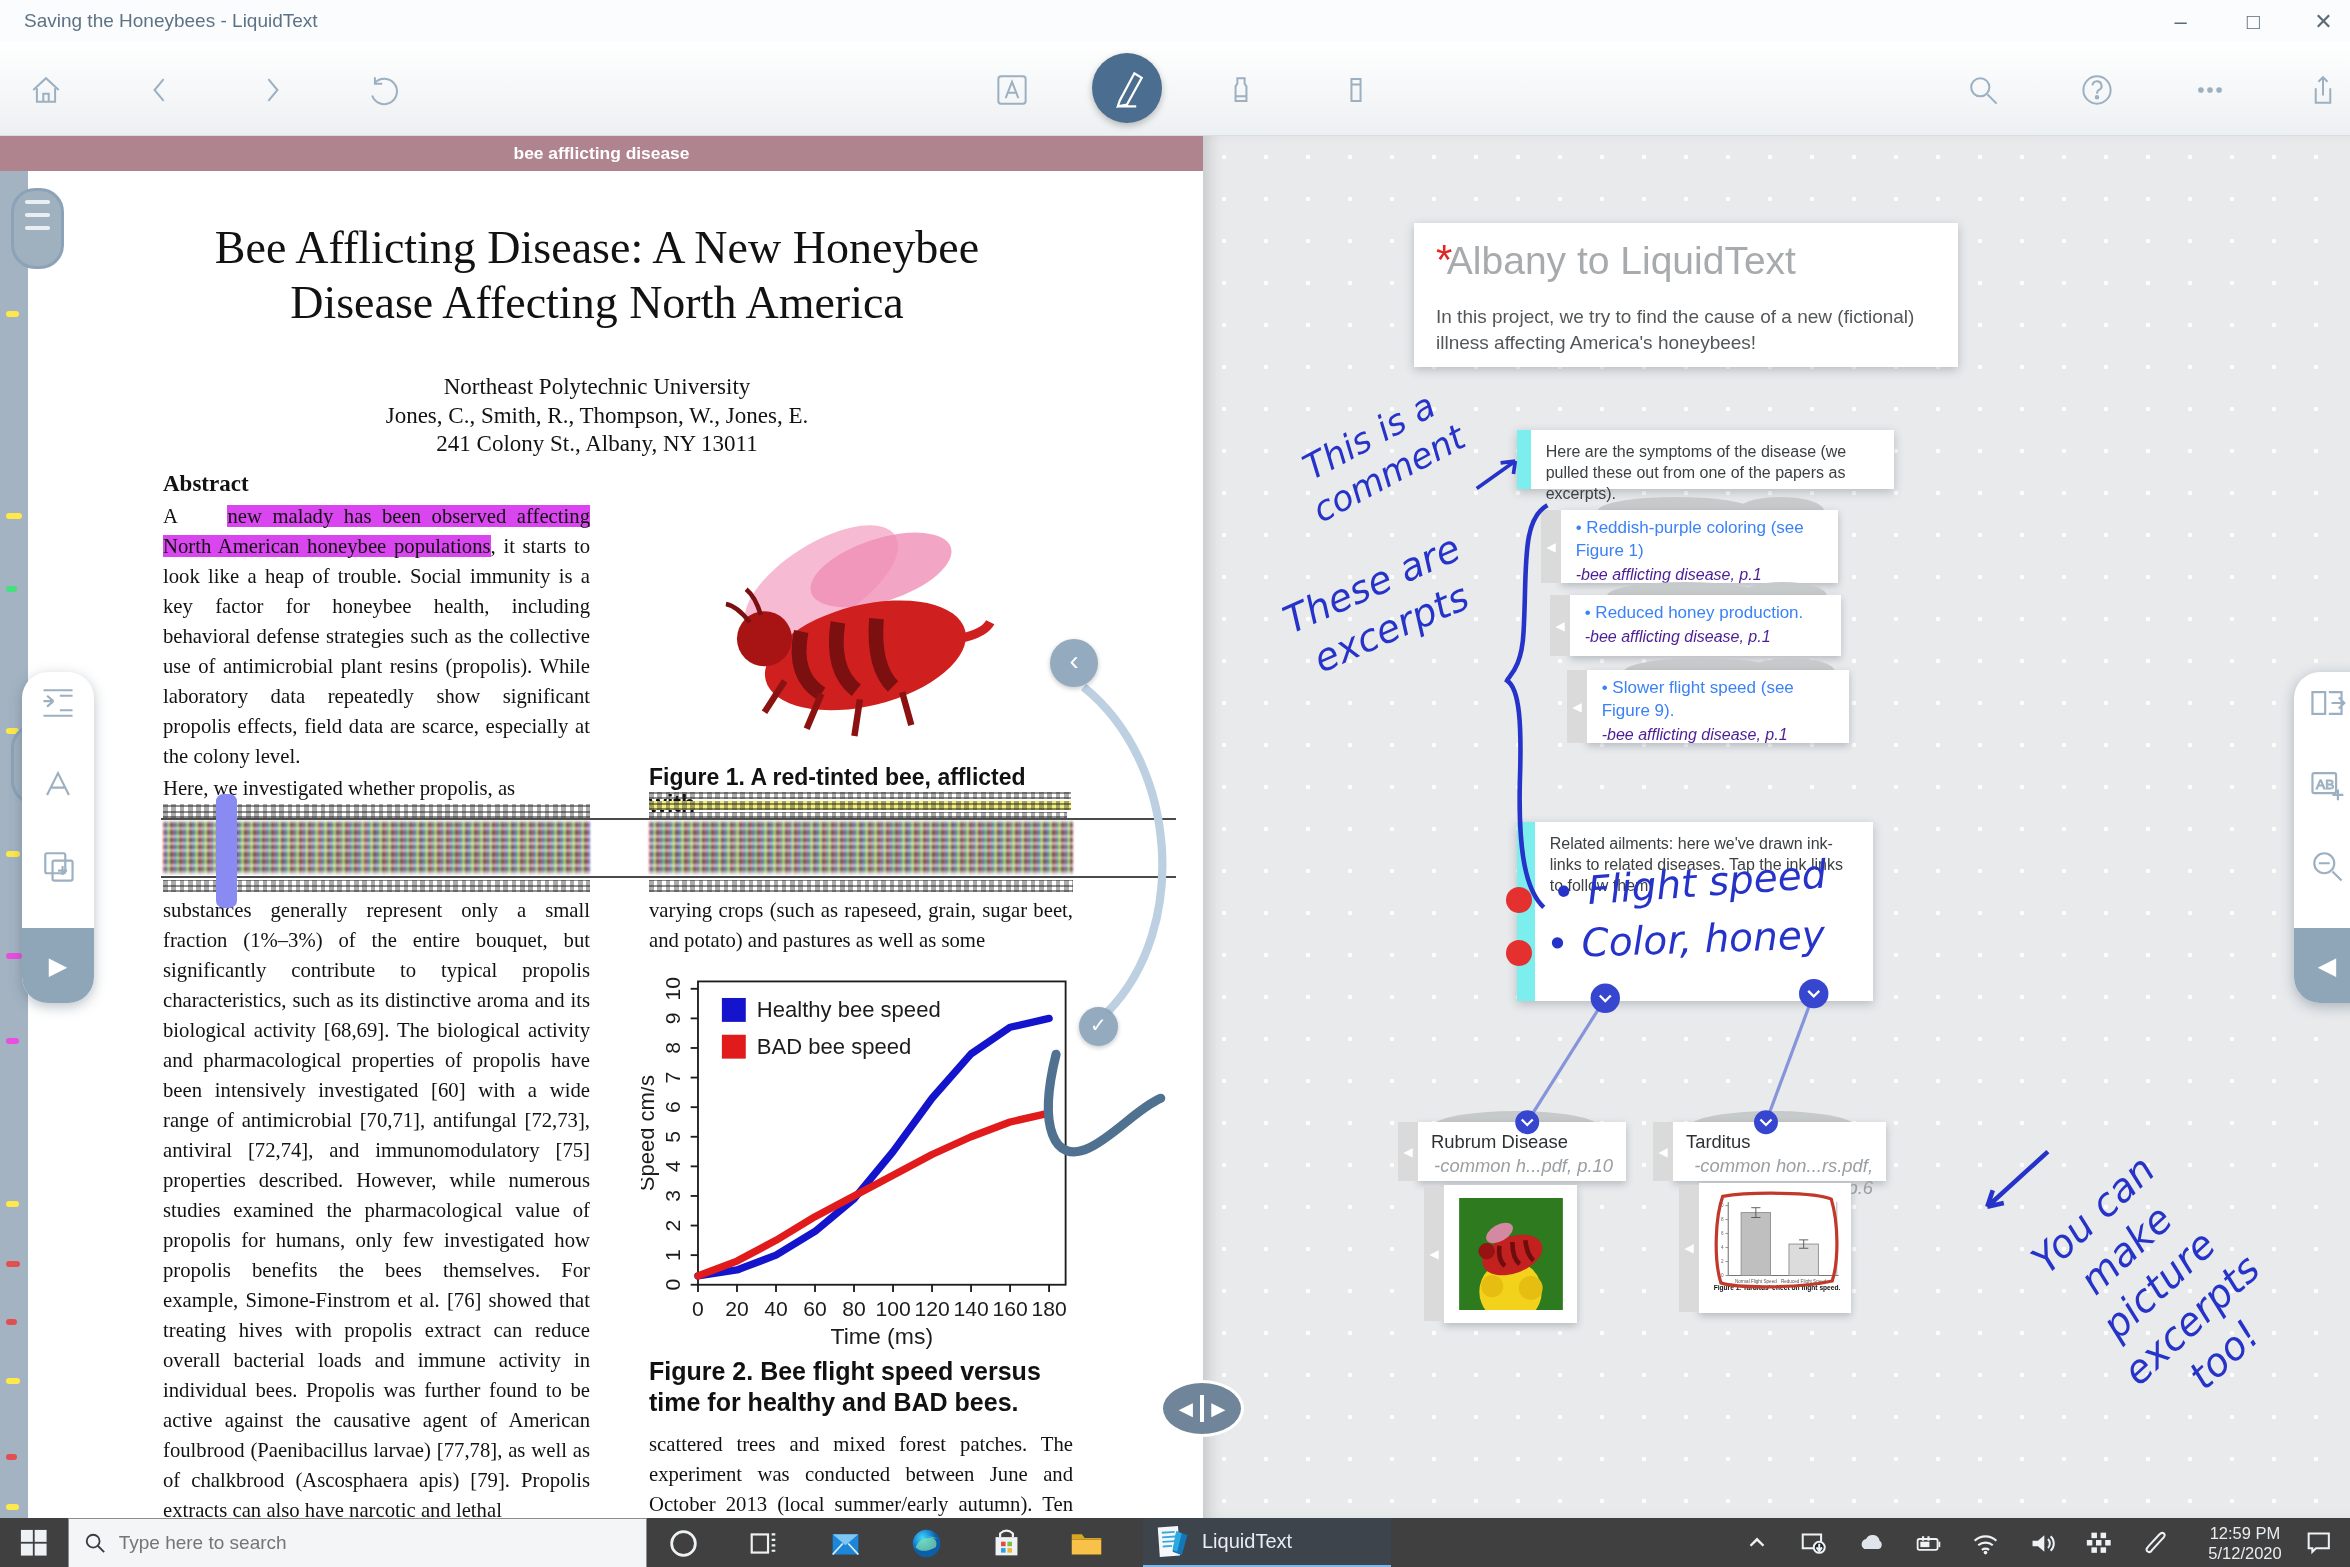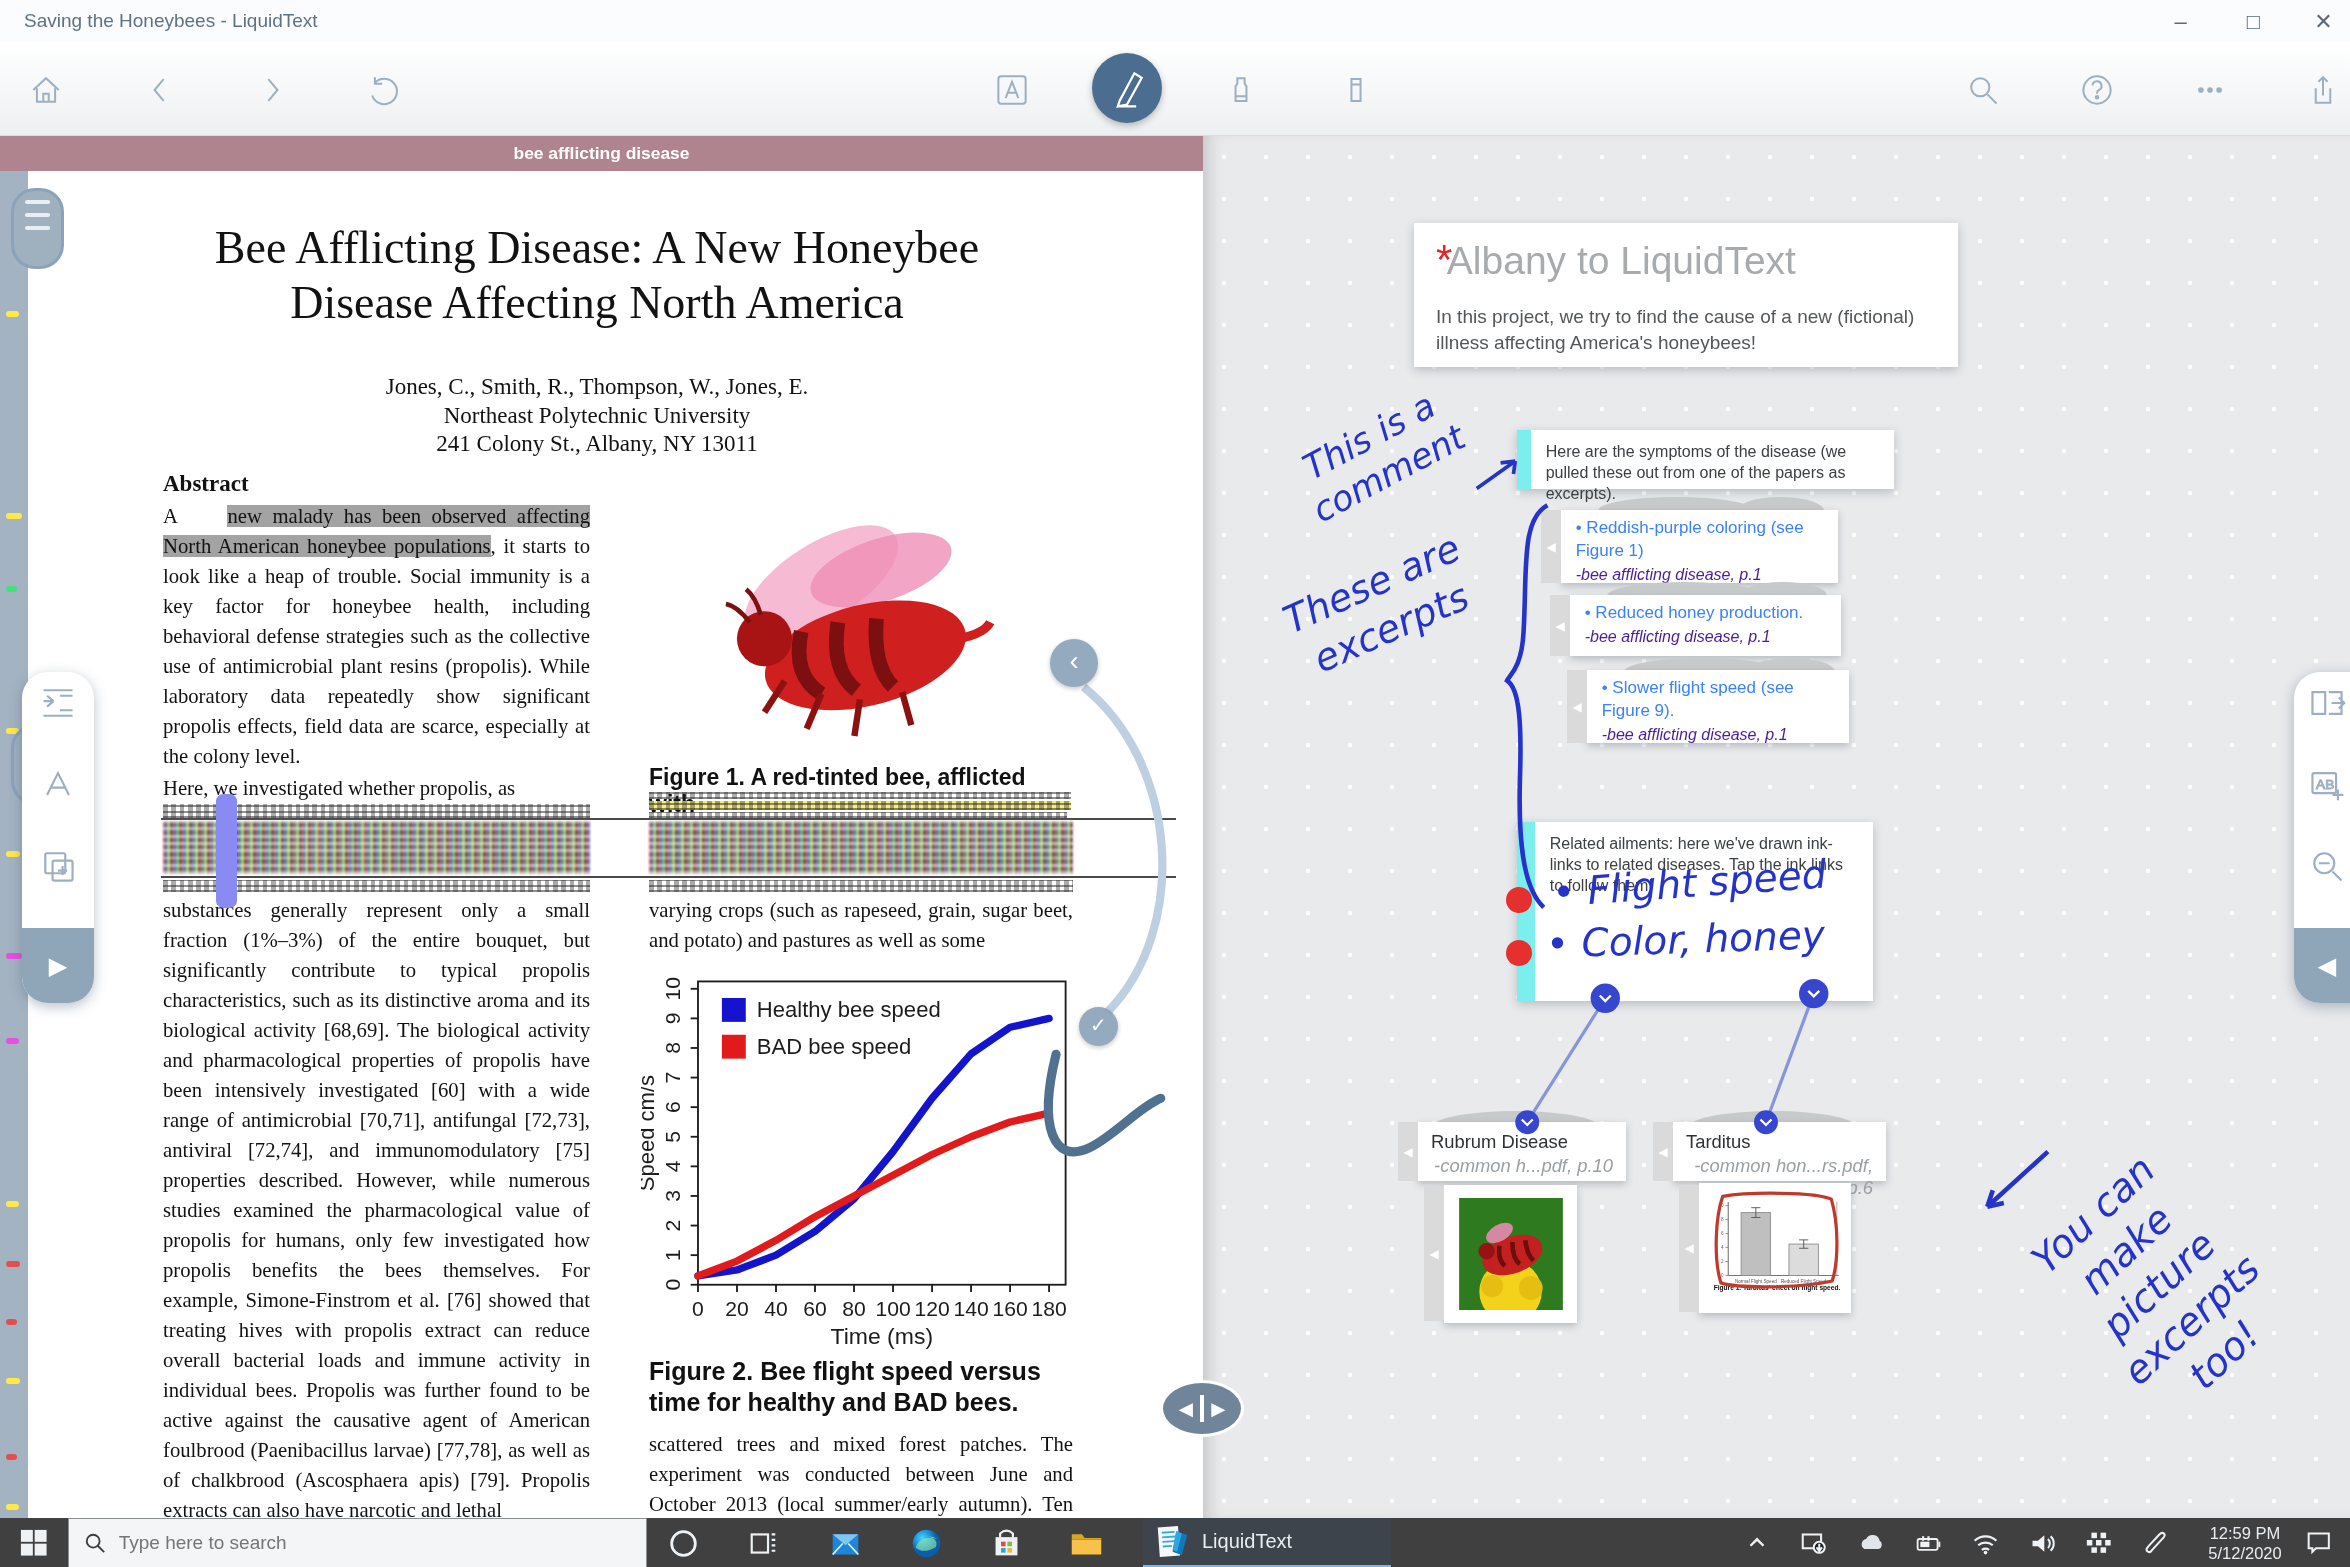--- a/index.html
+++ b/index.html
@@ -34,21 +34,21 @@
 
   .doc-serif { font-family:"Liberation Serif", serif; color:#121212; }
   #doc-title { position:absolute; left:156px; top:84px; width:882px; text-align:center;
                font-size:46px; line-height:55px; }
   #doc-authors { position:absolute; left:156px; top:237px; width:882px; text-align:center;
                  font-size:23px; line-height:28.5px; }
   #abstract-h { position:absolute; left:163px; top:335px; font-size:23px; font-weight:bold; }
   .col-text { position:absolute; text-align:justify; font-size:20.7px; line-height:30px; }
   #abstract-p { left:163px; top:365px; width:427px; }
   #abstract-more { left:163px; top:637px; width:427px; }
-  mark.gr { background:#a3a3a3; color:#121212;margin-left:40px; }
+  mark.gr { background:#d946ef; color:#121212;margin-left:40px; }
   #left-col { left:163px; top:759px; width:427px; }
   #fig1-box { position:absolute; left:647px; top:365px; width:424px; height:260px; background:#fff; }
   #fig1-cap { position:absolute; left:649px; top:628px; width:424px; font-size:23px; font-weight:bold; color:#111; }
   .garble { position:absolute; background:
       repeating-linear-gradient(0deg, rgba(35,35,35,.5) 0 1.8px, transparent 1.8px 5.5px),
       repeating-linear-gradient(90deg, rgba(35,35,35,.38) 0 4.6px, transparent 4.6px 8.3px);
       filter:blur(0.7px); }
   .garble.yellow { background-color:#f3ef7d; }
   .pinch-line { position:absolute; left:161px; width:1015px; height:1.8px; background:#4a4a4a; }
   .noise { position:absolute; height:53px; opacity:.85; filter:blur(0.8px); background:
@@ -210,22 +210,22 @@
         <i></i>
       </div>
     <div class="strip-pill" style="top:588px">
         <i></i>
         <i></i>
         <i></i>
       </div>
 
     <div id="doc-title" class="doc-serif">Bee Afflicting Disease: A New Honeybee Disease Affecting North America</div>
     <div id="doc-authors" class="doc-serif">
+      <div>Northeast Polytechnic University</div>
       <div>Jones, C., Smith, R., Thompson, W., Jones, E.</div>
-      <div>Northeast Polytechnic University</div>
       <div>241 Colony St., Albany, NY 13011</div>
     </div>
 
     <div id="abstract-h" class="doc-serif">Abstract</div>
     <p id="abstract-p" class="col-text doc-serif"><span>A </span><mark class="gr">new malady has been observed affecting North American honeybee populations</mark><span>, it starts to look like a heap of trouble. Social immunity is a key factor for honeybee health, including behavioral defense strategies such as the collective use of antimicrobial plant resins (propolis). While laboratory data repeatedly show significant propolis effects, field data are scarce, especially at the colony level.</span></p>
     <p id="abstract-more" class="col-text doc-serif">Here, we investigated whether propolis, as</p>
     <div class="garble" style="left:163px; top:668px; width:427px; height:13.8px;"></div>
 
     <div id="fig1-box">
       <svg viewBox="0 0 462 283" width="424" height="260">

